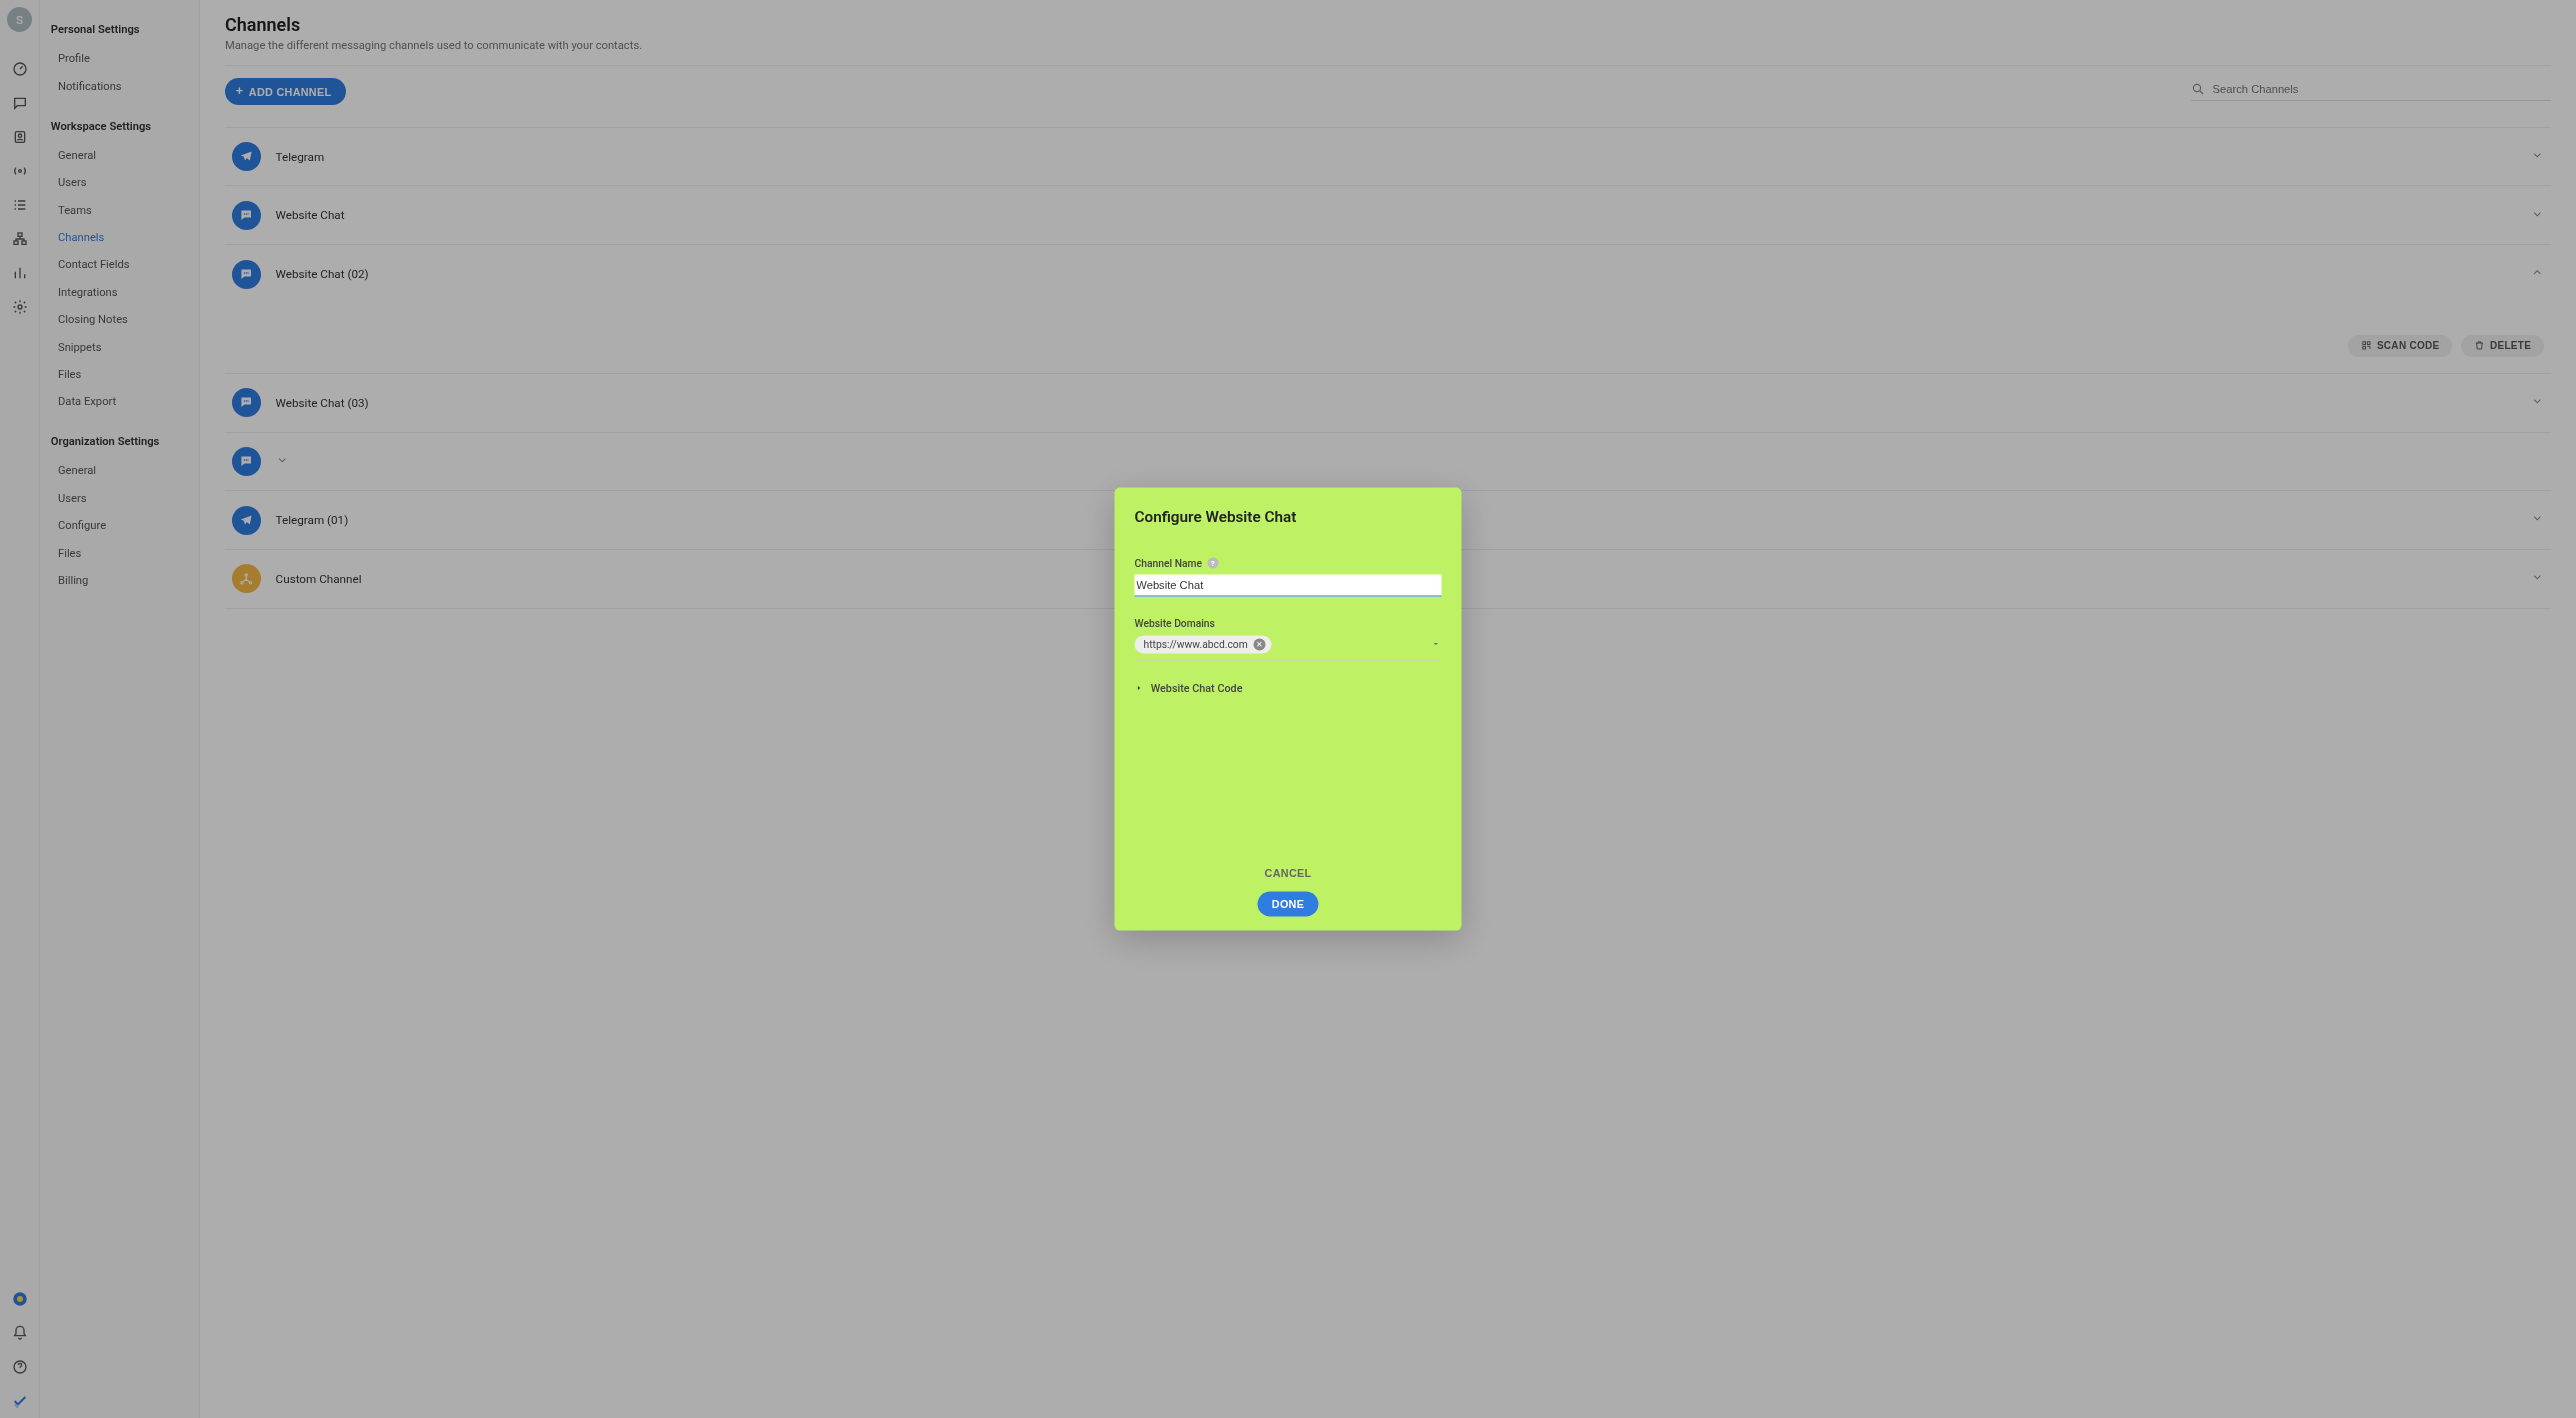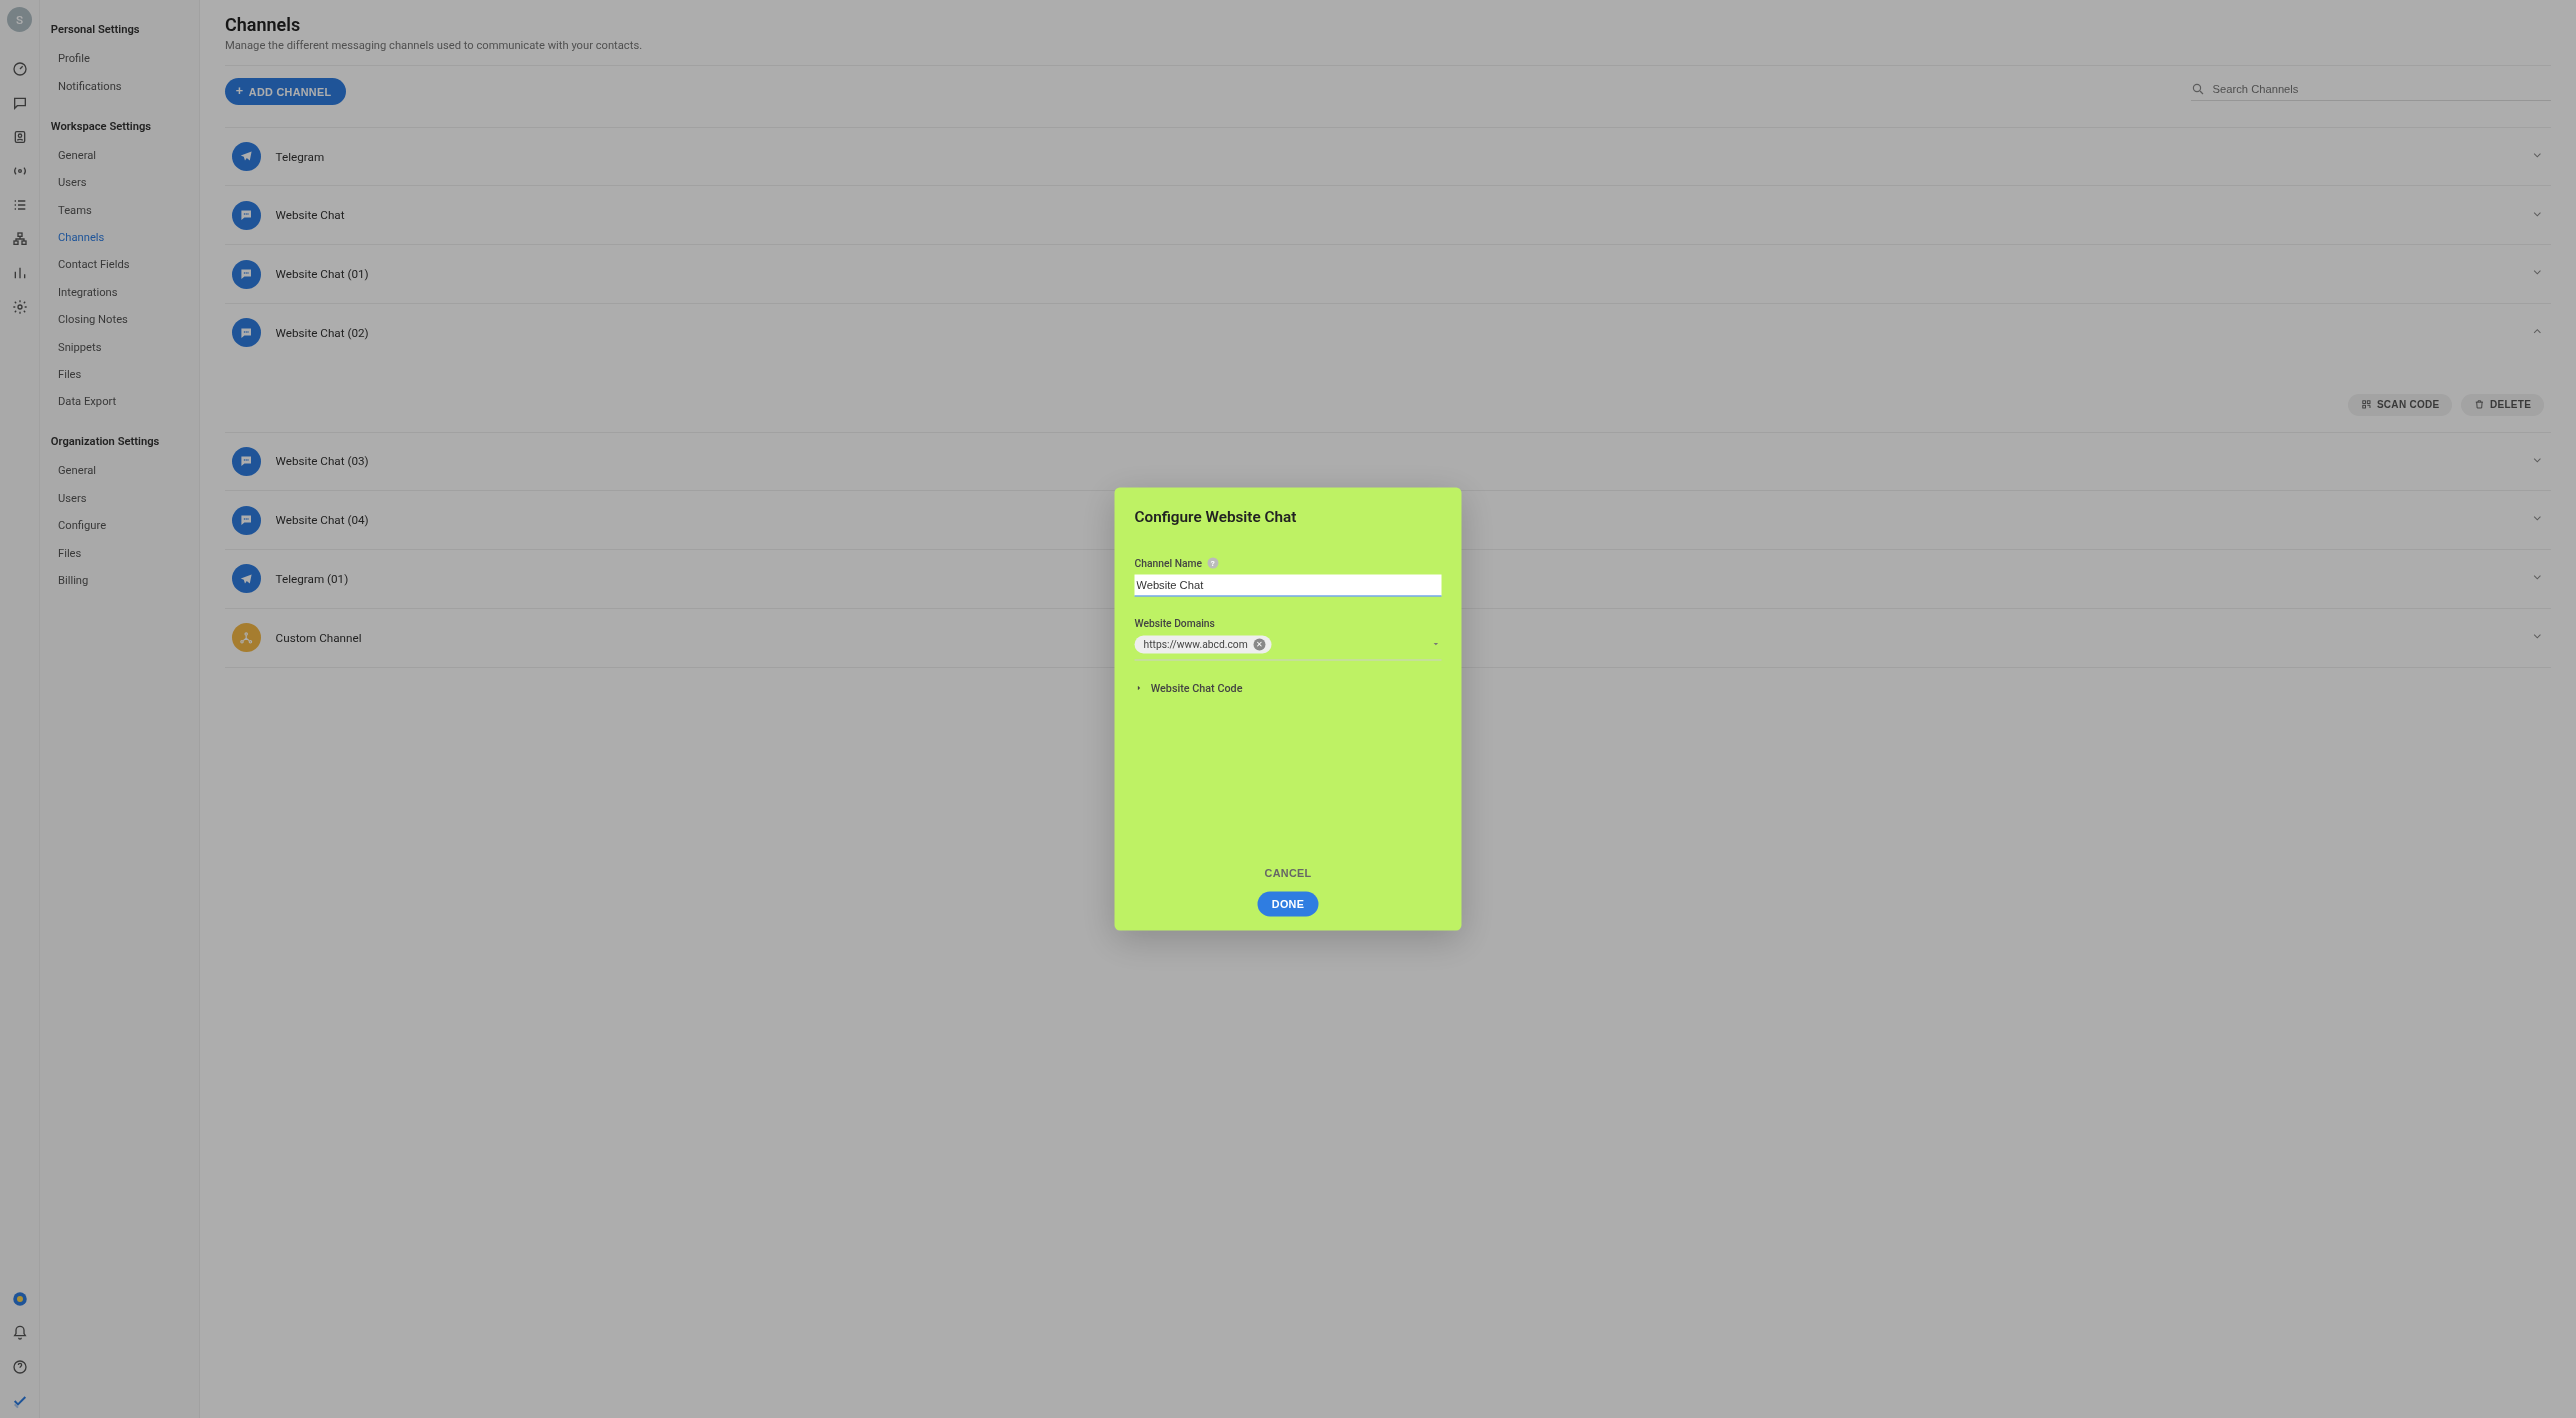--- a/index.html
+++ b/index.html
@@ -410,34 +410,20 @@
               <circle cx="12" cy="10" r="1.2" fill="#2f7de1"></circle>
               <circle cx="15" cy="10" r="1.2" fill="#2f7de1"></circle>
             </svg>
         </div>
         <div class="ch-name">Website Chat</div>
         <div class="ch-chevron"><svg viewBox="0 0 24 24" fill="none" stroke="currentColor" stroke-width="2">
               <path d="M6 9l6 6 6-6"></path>
             </svg></div>
       </div>
 
-      <div class="channel-row">
-        <div class="ch-icon chat">
-          <svg viewBox="0 0 24 24" fill="currentColor">
-              <path d="M4 4h16v12H9l-5 4z"></path>
-              <circle cx="9" cy="10" r="1.2" fill="#2f7de1"></circle>
-              <circle cx="12" cy="10" r="1.2" fill="#2f7de1"></circle>
-              <circle cx="15" cy="10" r="1.2" fill="#2f7de1"></circle>
-            </svg>
-        </div>
-        <div class="ch-name">Website Chat (01)</div>
-        <div class="ch-chevron"><svg viewBox="0 0 24 24" fill="none" stroke="currentColor" stroke-width="2">
-              <path d="M6 9l6 6 6-6"></path>
-            </svg></div>
-      </div>
 
       <div class="channel-row" style="border-bottom:none;">
         <div class="ch-icon chat">
           <svg viewBox="0 0 24 24" fill="currentColor">
               <path d="M4 4h16v12H9l-5 4z"></path>
               <circle cx="9" cy="10" r="1.2" fill="#2f7de1"></circle>
               <circle cx="12" cy="10" r="1.2" fill="#2f7de1"></circle>
               <circle cx="15" cy="10" r="1.2" fill="#2f7de1"></circle>
             </svg>
         </div>
@@ -484,21 +470,20 @@
 
       <div class="channel-row">
         <div class="ch-icon chat">
           <svg viewBox="0 0 24 24" fill="currentColor">
               <path d="M4 4h16v12H9l-5 4z"></path>
               <circle cx="9" cy="10" r="1.2" fill="#2f7de1"></circle>
               <circle cx="12" cy="10" r="1.2" fill="#2f7de1"></circle>
               <circle cx="15" cy="10" r="1.2" fill="#2f7de1"></circle>
             </svg>
         </div>
-        <div class="ch-name">Website Chat (04)</div>
         <div class="ch-chevron"><svg viewBox="0 0 24 24" fill="none" stroke="currentColor" stroke-width="2">
               <path d="M6 9l6 6 6-6"></path>
             </svg></div>
       </div>
 
       <div class="channel-row">
         <div class="ch-icon telegram">
           <svg viewBox="0 0 24 24" fill="currentColor">
               <path d="M21 4L3 11l5 2 2 6 3-4 5 4z"></path>
             </svg>

